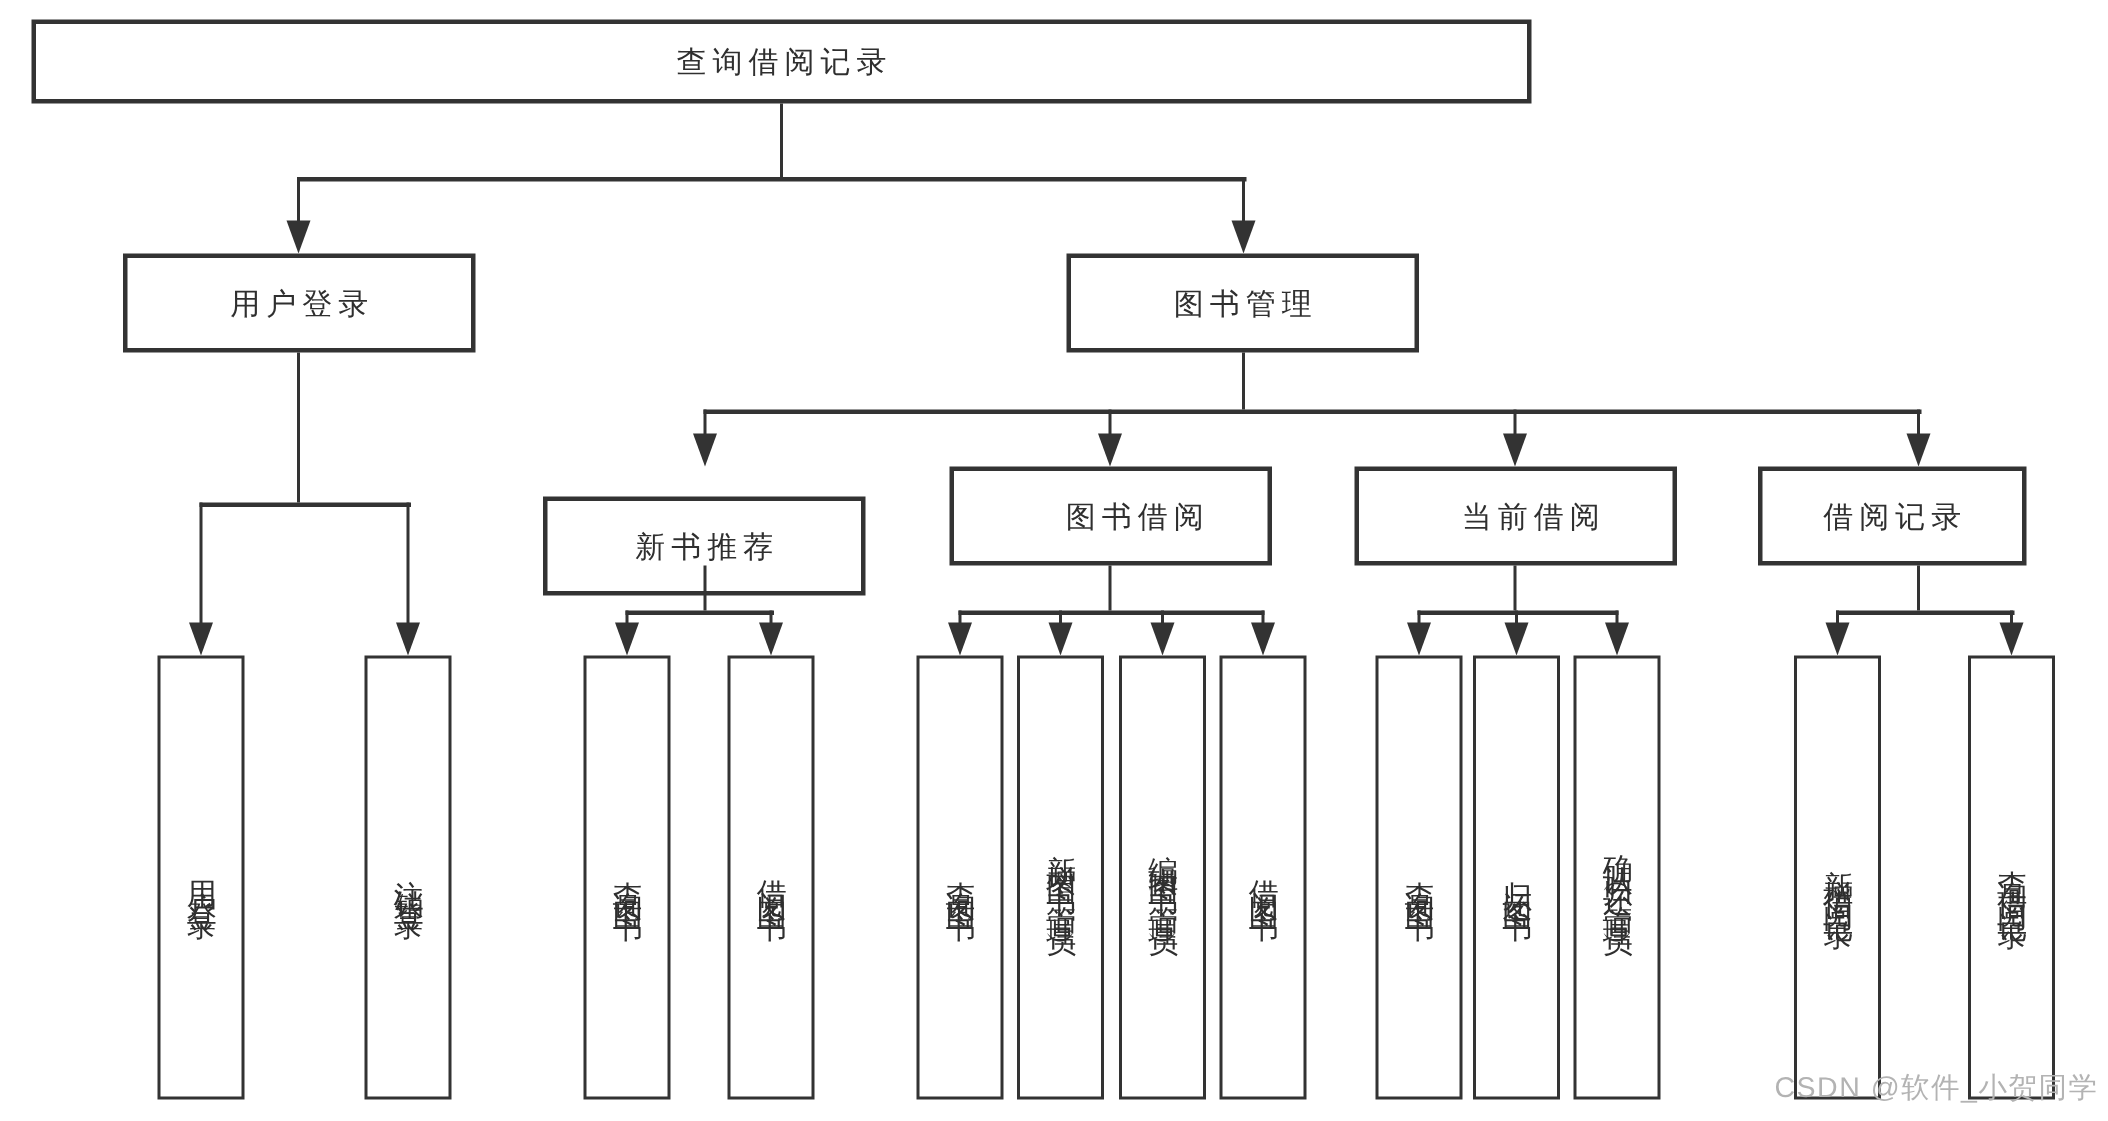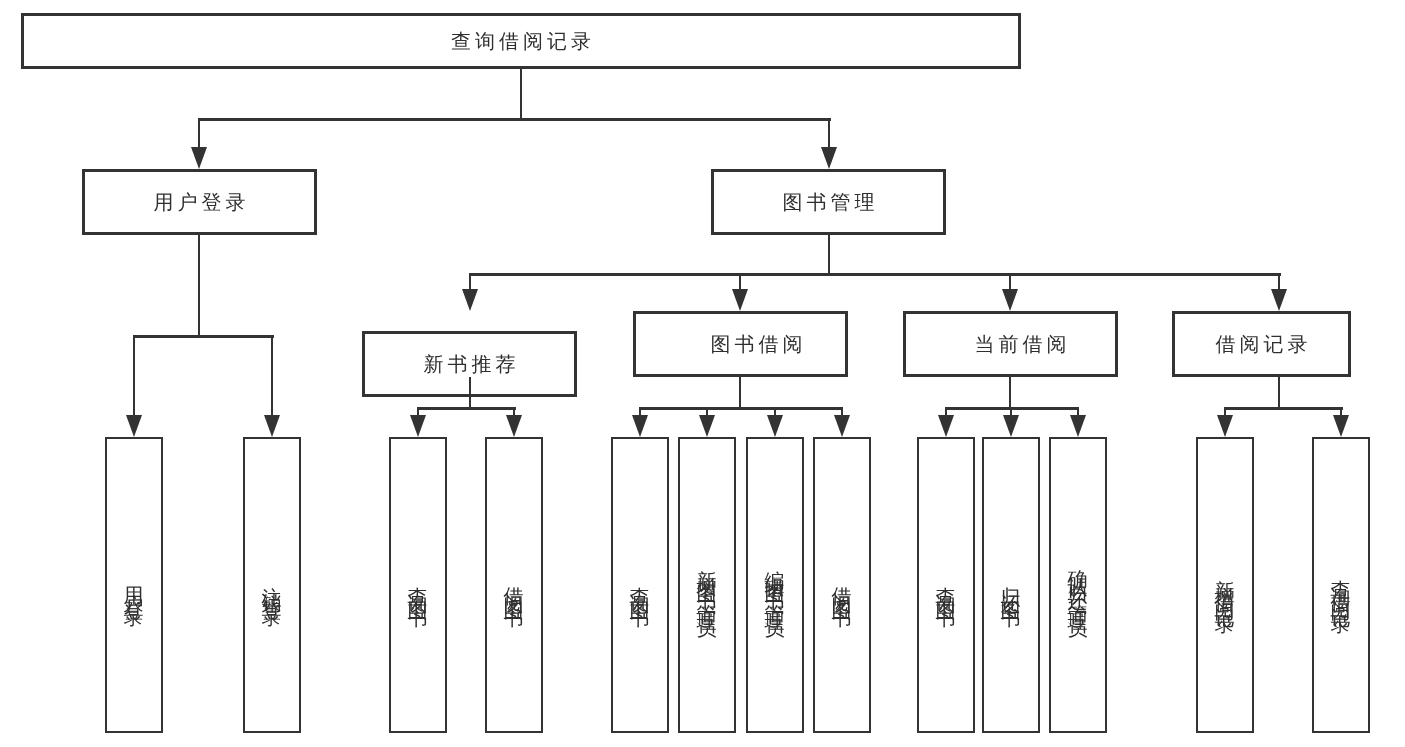--- a/index.html
+++ b/index.html
@@ -183,14 +183,15 @@
     <span>确认归还（管理员）</span>
   </div>
 
   <div class="node leaf" style="left:1196px;top:437px;width:58px;height:296px;">
     <span>新增借阅记录</span>
   </div>
   <div class="node leaf" style="left:1312px;top:437px;width:58px;height:296px;">
     <span>查询借阅记录</span>
   </div>
 
+  <div class="watermark">CSDN @软件_小贺同学</div>
 
 </div>
 
 </body></html>

